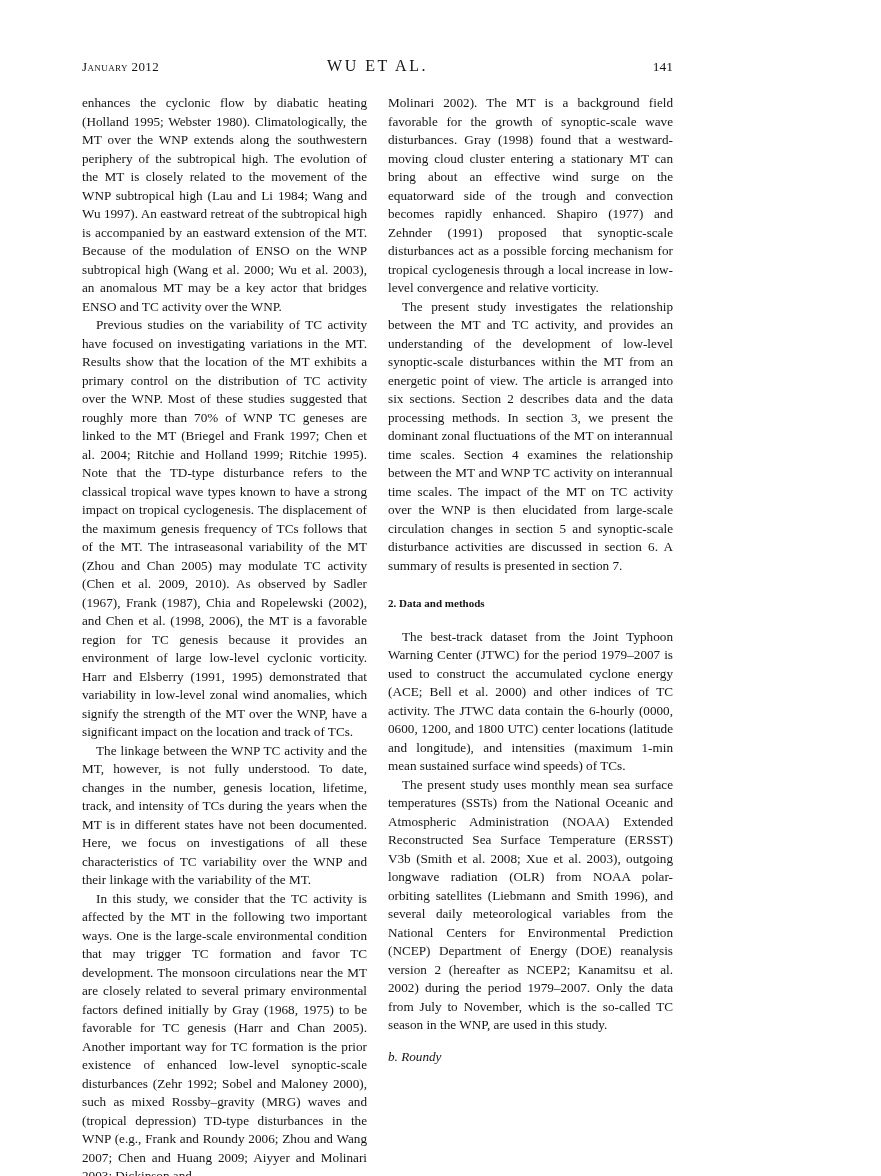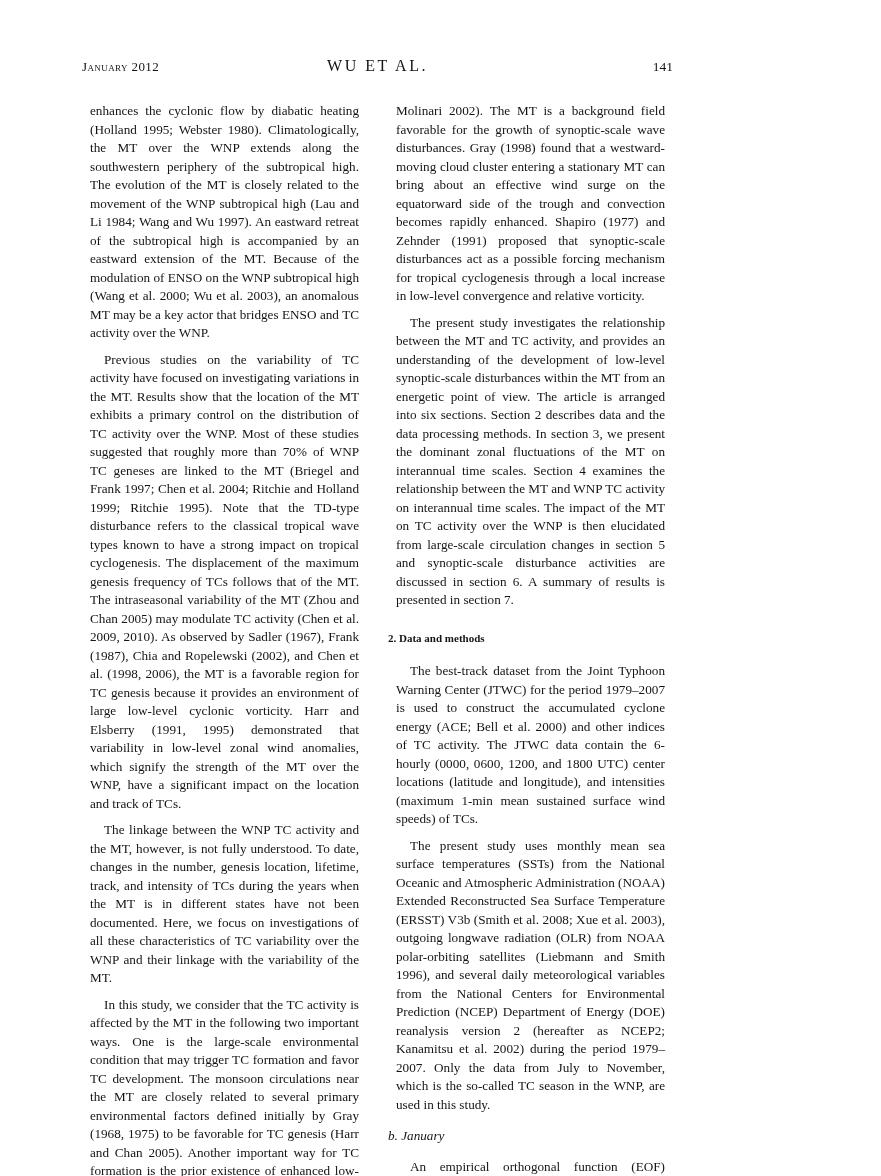--- a/index.html
+++ b/index.html
@@ -42,21 +42,21 @@
     gap: 21px;
   }
   .col {
     width: 353px;
     font-size: 13.2px;
     line-height: 18.5px;
     text-align: justify;
     hyphens: auto;
     -webkit-hyphens: auto;
   }
-  .col p { text-indent: 14px; margin: 8px; }
+  .col p { text-indent: 14px; margin: 0; }
   .col p.noindent { text-indent: 0; }
   .section-heading {
     font-size: 11px;
     font-weight: bold;
     text-align: left;
     margin: 19px 0 15px 0;
   }
   .subsection-heading {
     font-size: 13.2px;
     font-weight: normal;
@@ -88,19 +88,18 @@
 
     <div class="col">
       <p class="noindent">Molinari 2002). The MT is a background field favorable for the growth of synoptic-scale wave disturbances. Gray (1998) found that a westward-moving cloud cluster entering a stationary MT can bring about an effective wind surge on the equatorward side of the trough and convection becomes rapidly enhanced. Shapiro (1977) and Zehnder (1991) proposed that synoptic-scale disturbances act as a possible forcing mechanism for tropical cyclogenesis through a local increase in low-level convergence and relative vorticity.</p>
       <p>The present study investigates the relationship between the MT and TC activity, and provides an understanding of the development of low-level synoptic-scale disturbances within the MT from an energetic point of view. The article is arranged into six sections. Section 2 describes data and the data processing methods. In section 3, we present the dominant zonal fluctuations of the MT on interannual time scales. Section 4 examines the relationship between the MT and WNP TC activity on interannual time scales. The impact of the MT on TC activity over the WNP is then elucidated from large-scale circulation changes in section 5 and synoptic-scale disturbance activities are discussed in section 6. A summary of results is presented in section 7.</p>
 
       <div class="section-heading">2. Data and methods</div>
 
       <p>The best-track dataset from the Joint Typhoon Warning Center (JTWC) for the period 1979–2007 is used to construct the accumulated cyclone energy (ACE; Bell et al. 2000) and other indices of TC activity. The JTWC data contain the 6-hourly (0000, 0600, 1200, and 1800 UTC) center locations (latitude and longitude), and intensities (maximum 1-min mean sustained surface wind speeds) of TCs.</p>
       <p>The present study uses monthly mean sea surface temperatures (SSTs) from the National Oceanic and Atmospheric Administration (NOAA) Extended Reconstructed Sea Surface Temperature (ERSST) V3b (Smith et al. 2008; Xue et al. 2003), outgoing longwave radiation (OLR) from NOAA polar-orbiting satellites (Liebmann and Smith 1996), and several daily meteorological variables from the National Centers for Environmental Prediction (NCEP) Department of Energy (DOE) reanalysis version 2 (hereafter as NCEP2; Kanamitsu et al. 2002) during the period 1979–2007. Only the data from July to November, which is the so-called TC season in the WNP, are used in this study.</p>
 
-      <div class="subsection-heading spaced-top">b. January</div>
-      <p>An empirical orthogonal function (EOF) analysis (Lorenz 1956) is employed to extract dominant interannual</p>
+      <div class="subsection-heading spaced-top">b. Roundy</div>
     </div>
 
   </div>
 
 </div>
 
 </body></html>

